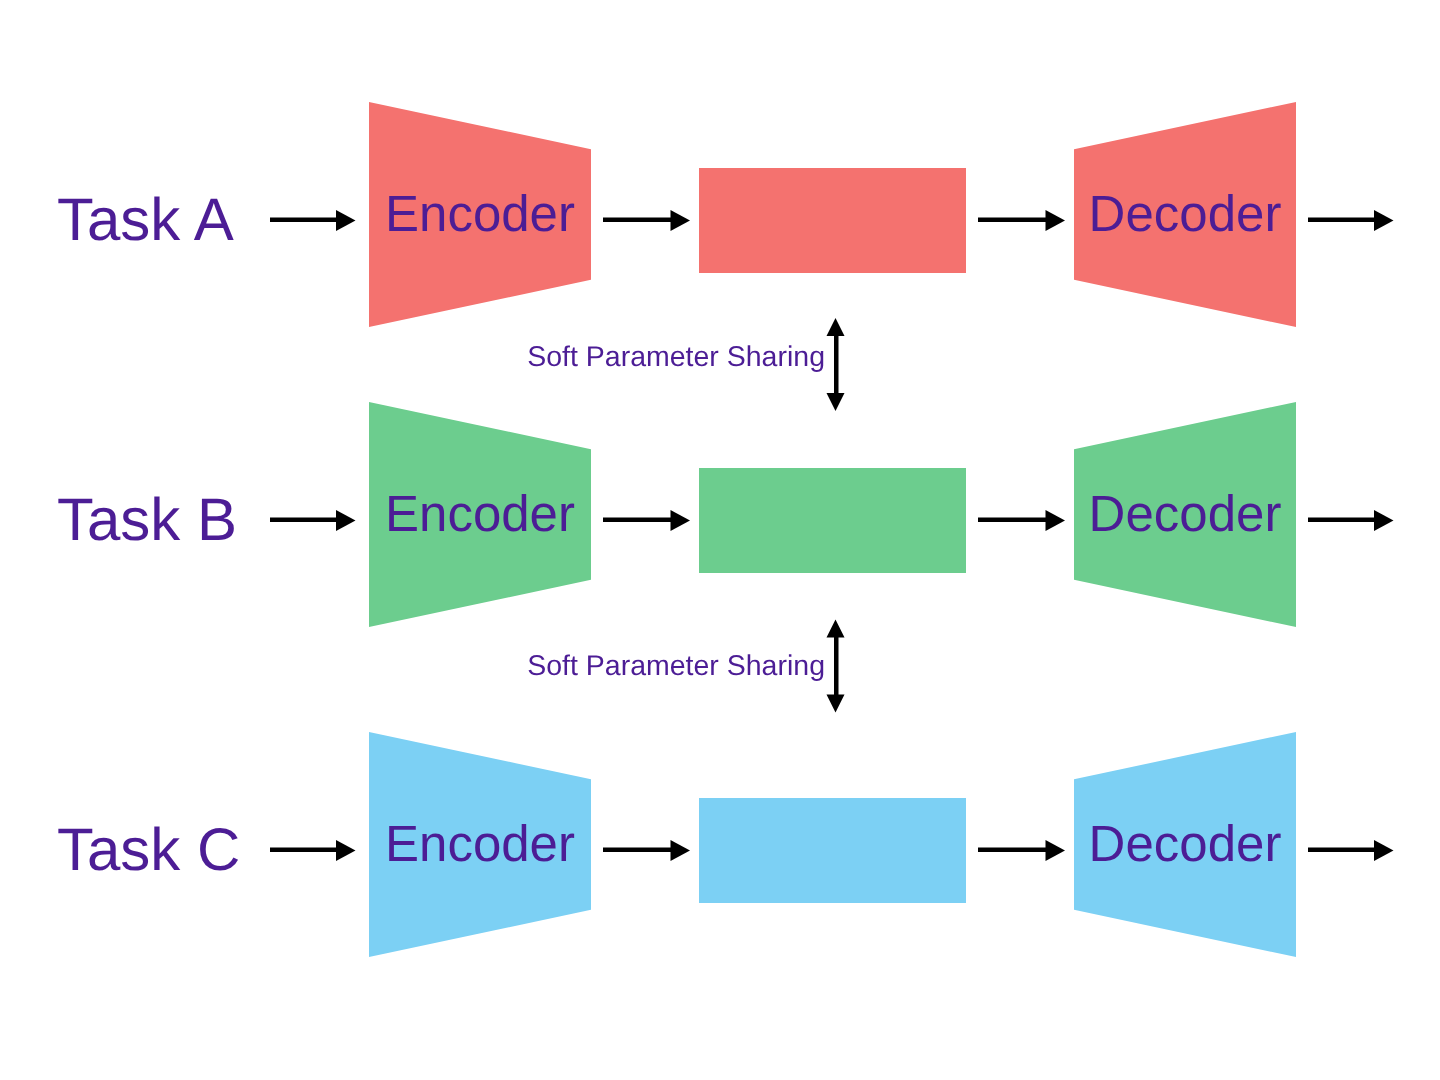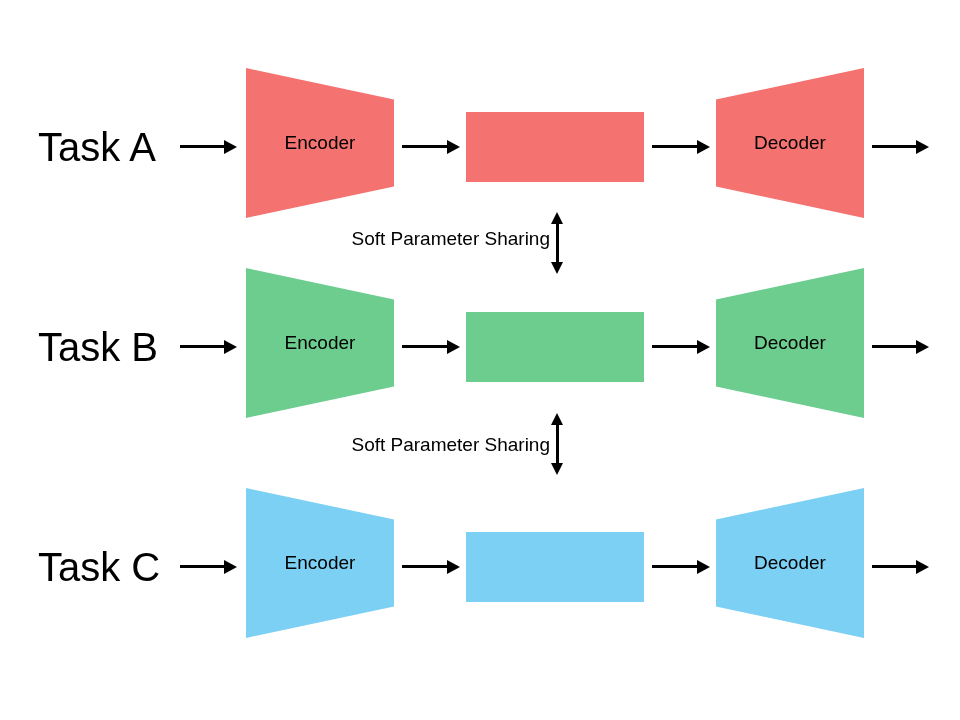--- a/index.html
+++ b/index.html
@@ -2,21 +2,21 @@
 <html><head>
 <meta charset="utf-8">
 <style>
   html, body { margin: 0; padding: 0; background: #ffffff; }
   #canvas {
     position: relative;
     width: 960px;
     height: 720px;
     background: #ffffff;
     font-family: "Liberation Sans", sans-serif;
-    color: #000000;
+    color: #4c1d95;
     overflow: hidden;
   }
   .task-row { position: absolute; left: 0; width: 960px; height: 150px; }
   .row-0 { top: 68px; }
   .row-1 { top: 268px; }
   .row-2 { top: 488px; }
 
   .task-label {
     position: absolute;
     left: 38px;
@@ -28,21 +28,21 @@
   }
 
   .encoder, .decoder {
     position: absolute;
     top: 0;
     width: 148px;
     height: 150px;
     display: flex;
     align-items: center;
     justify-content: center;
-    font-size: 19px;
+    font-size: 34px;
   }
   .encoder { left: 246px; clip-path: polygon(0 0, 100% 21%, 100% 79%, 0 100%); }
   .decoder { left: 716px; clip-path: polygon(0 21%, 100% 0, 100% 100%, 0 79%); }
 
   .latent-rect {
     position: absolute;
     left: 466px;
     top: 44px;
     width: 178px;
     height: 70px;

